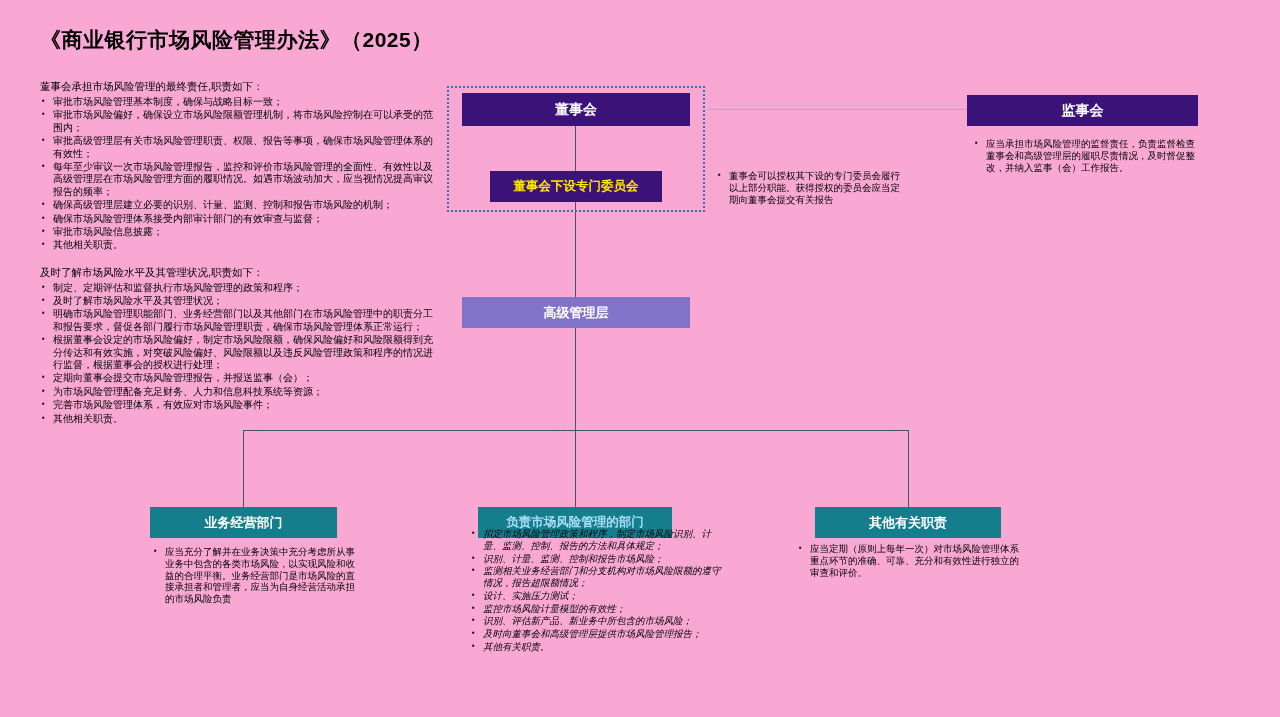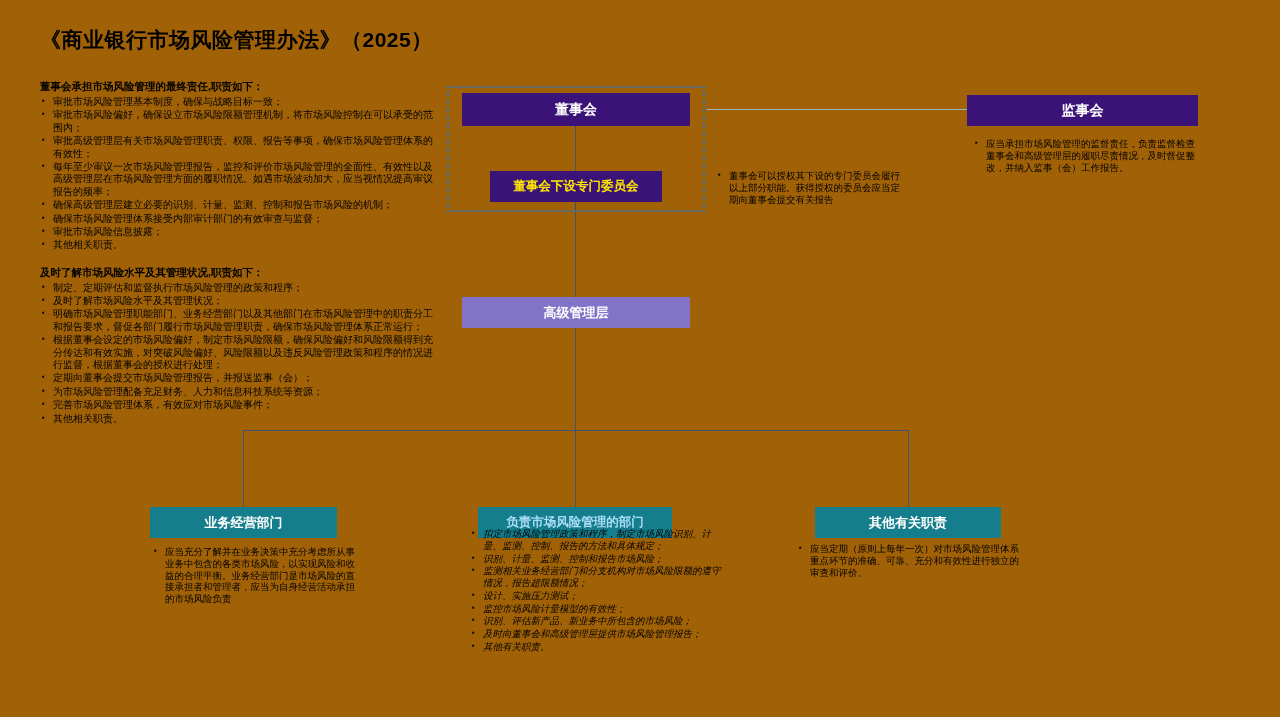--- a/index.html
+++ b/index.html
@@ -1,22 +1,22 @@
 <!DOCTYPE html>
 <html><head>
 <meta charset="utf-8">
 <style>
   html,body { margin:0; padding:0; background:#fff; }
   body { font-family:"Liberation Sans","DejaVu Sans",sans-serif; color:#000; }
-  .canvas { position:relative; width:1280px; height:717px; background:#a16207; overflow:hidden; }
+  .canvas { position:relative; width:1280px; height:717px; background:#f9a8d4; overflow:hidden; }
 
   .title { position:absolute; left:40px; top:26px; margin:0; font-size:21px; font-weight:bold; letter-spacing:0.5px; }
 
   .left-col { position:absolute; left:40px; top:80px; width:396px; }
-  .sec-heading { font-size:10.5px; font-weight:bold; margin:0 0 2px 0; }
+  .sec-heading { font-size:10.5px; font-weight:normal; margin:0 0 2px 0; }
   .sec2 { margin-top:14px; }
 
   ul.bullets { margin:0; padding:0; list-style:none; }
   ul.bullets li { position:relative; font-size:10px; line-height:1.24; padding-left:13px; margin-bottom:1px; }
   ul.bullets li::before { content:"▪"; position:absolute; left:2px; top:0; font-size:8px; }
 
   ul.note { position:absolute; }
   ul.note li { font-size:9.5px; }
 
   .node { position:absolute; display:flex; align-items:center; justify-content:center; font-weight:bold; color:#fff; text-align:left; }

